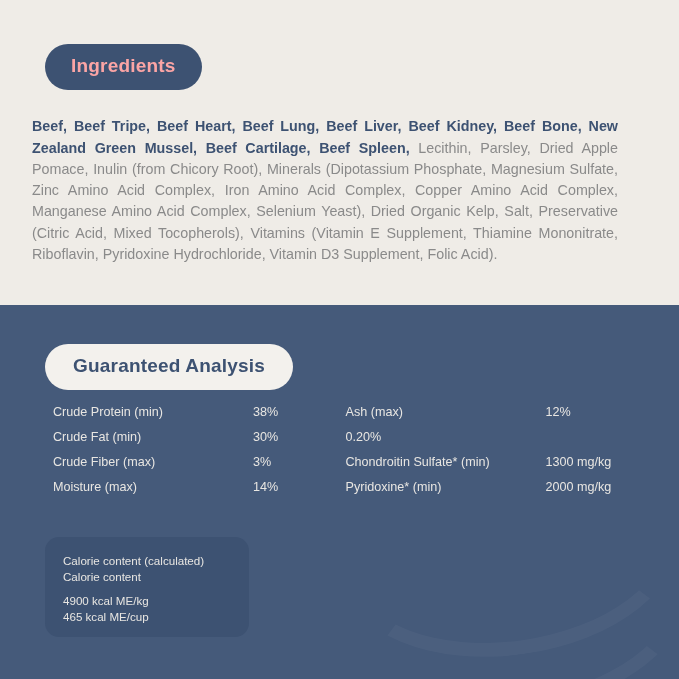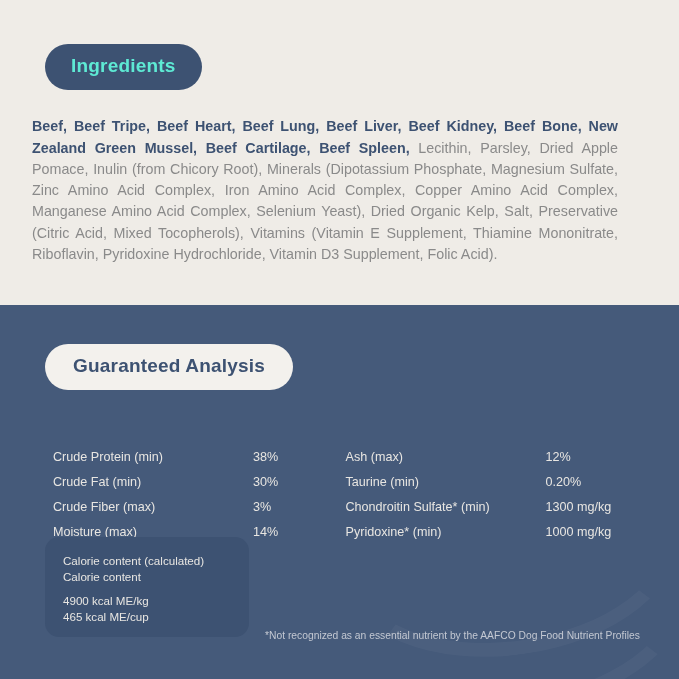--- a/index.html
+++ b/index.html
@@ -28,21 +28,21 @@
     top: 0;
     width: 679px;
     height: 305px;
     background: #efece7;
   }
   .pill-dark {
     position: absolute;
     left: 45px;
     top: 44px;
     background: #3d5272;
-    color: #5eead4;
+    color: #fca5a5;
     border-radius: 24px;
     padding: 11px 26px 13px 26px;
     font-size: 19px;
     font-weight: bold;
     letter-spacing: 0.2px;
   }
   .ingredients-body {
     position: absolute;
     left: 32px;
     top: 102px;
@@ -109,21 +109,20 @@
   .row {
     display: flex;
     align-items: baseline;
     height: 25px;
     color: #e8e6e2;
     font-size: 12.6px;
   }
   .row .lbl {
     width: 200px;
     white-space: nowrap;
-    margin-top: 45px;
   }
   .row .val {
     white-space: nowrap;
   }
   .table-col.right .lbl { width: 200px; }
 
   .calorie-box {
     position: absolute;
     left: 45px;
     top: 232px;
@@ -183,37 +182,35 @@
           <span class="lbl">Moisture (max)</span>
           <span class="val">14%</span>
         </div>
       </div>
       <div class="table-col right">
         <div class="row">
           <span class="lbl">Ash (max)</span>
           <span class="val">12%</span>
         </div>
         <div class="row">
-          <span class="lbl">Taurine (min)</span>
           <span class="val">0.20%</span>
         </div>
         <div class="row">
           <span class="lbl">Chondroitin Sulfate* (min)</span>
           <span class="val">1300 mg/kg</span>
         </div>
         <div class="row">
           <span class="lbl">Pyridoxine* (min)</span>
-          <span class="val">1000 mg/kg</span>
+          <span class="val">2000 mg/kg</span>
         </div>
       </div>
     </div>
 
     <div class="calorie-box">
       <div>Calorie content (calculated)</div>
       <div>Calorie content</div>
       <div class="gap"></div>
       <div>4900 kcal ME/kg</div>
       <div>465 kcal ME/cup</div>
     </div>
 
-    <div class="footnote">*Not recognized as an essential nutrient by the AAFCO Dog Food Nutrient Profiles</div>
   </section>
 </div>
 
 </body></html>

